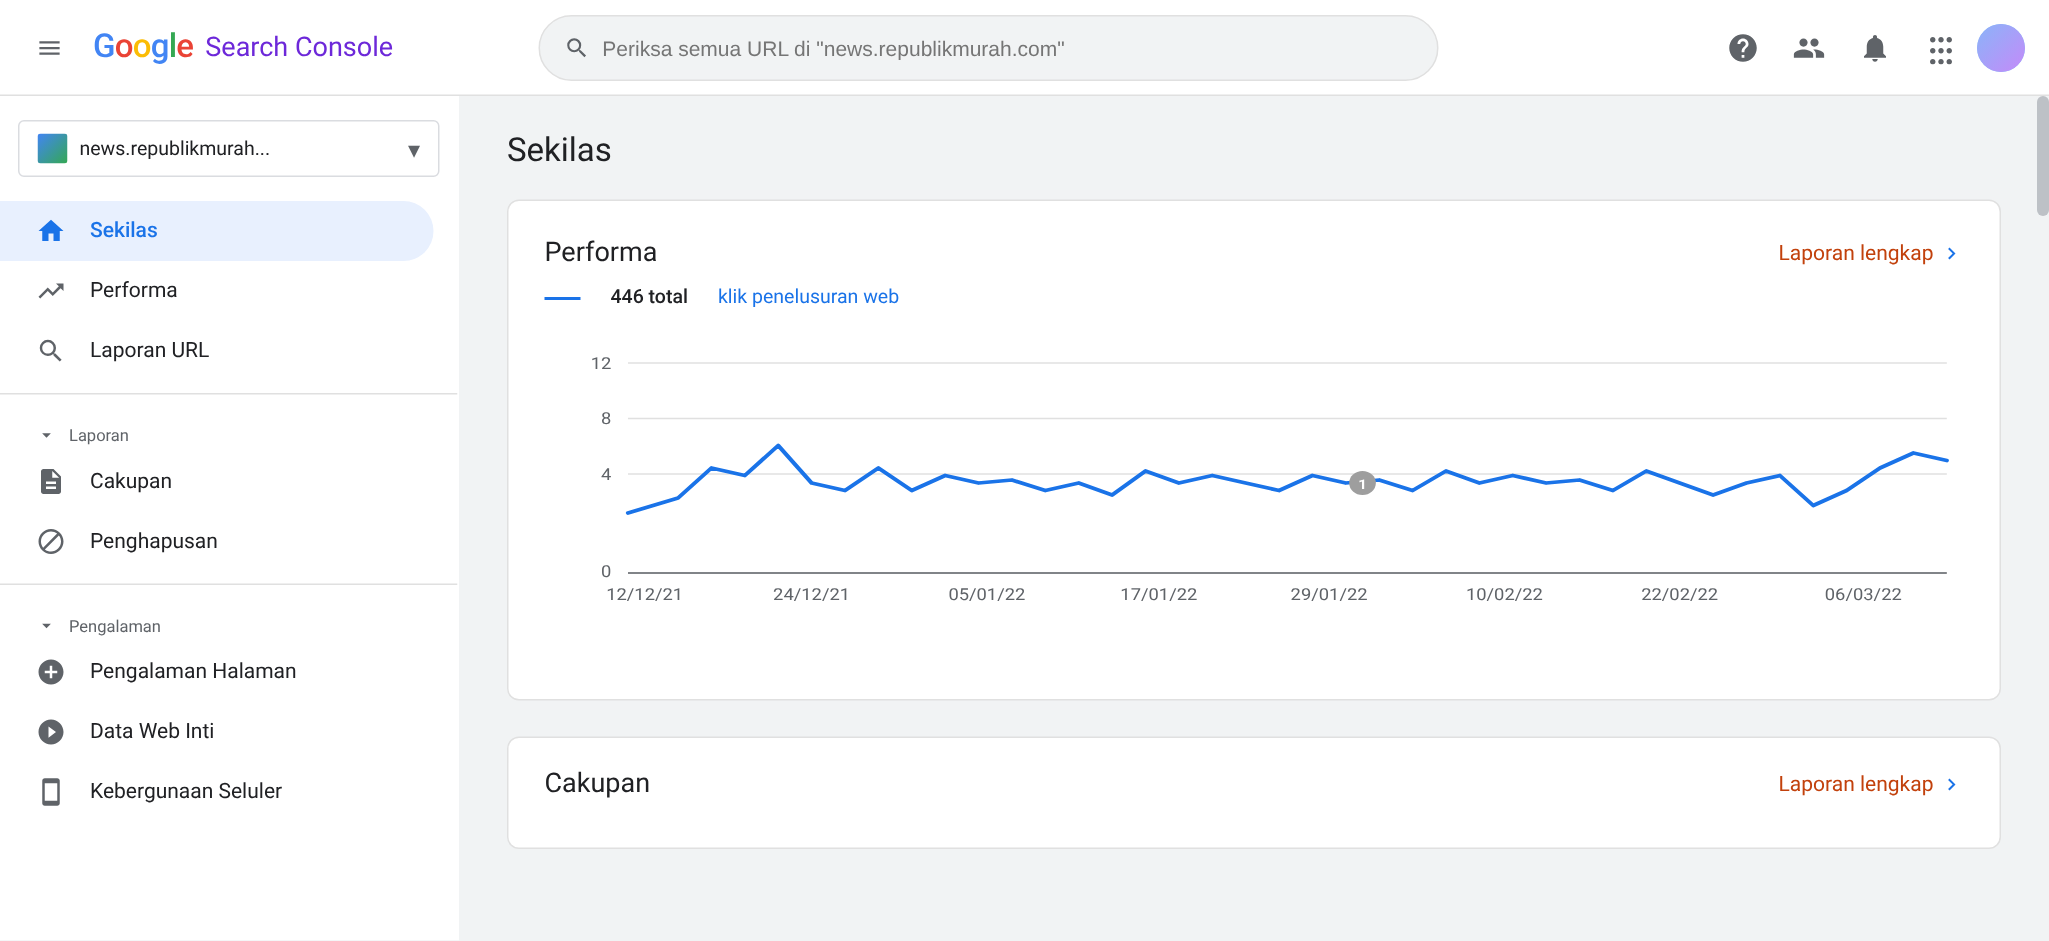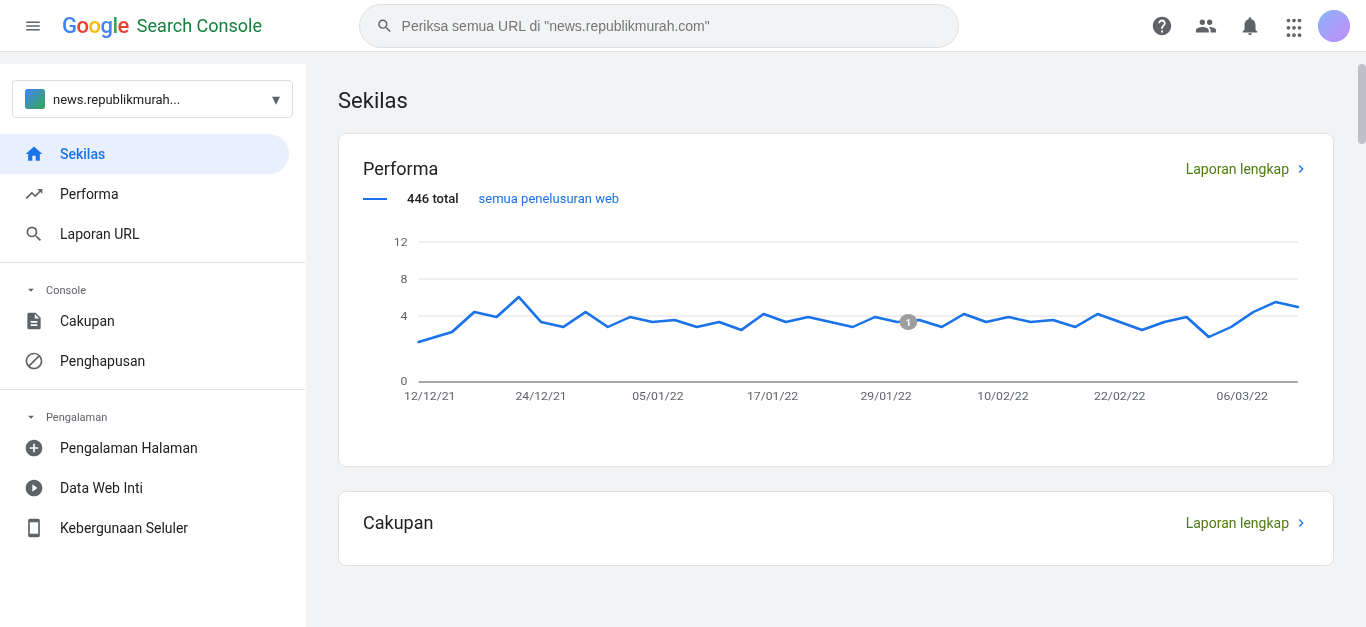--- a/index.html
+++ b/index.html
@@ -1,31 +1,31 @@
 <!DOCTYPE html>
 <html><head>
   <meta charset="utf-8">
   <style>
     * { box-sizing: border-box; margin: 0; padding: 0; }
     body { font-family: 'Google Sans', Roboto, Arial, sans-serif; background: #f1f3f4; color: #202124; font-size: 14px; overflow: hidden; }
 
     
     #topbar {
       display: flex; align-items: center; background: #fff;
-      height: 52px; padding: 0 16px; gap: 12px;
+      height: 64px; padding: 0 16px; gap: 12px;
       border-bottom: 1px solid #e0e0e0; position: fixed; top: 0; left: 0; right: 0; z-index: 100;
     }
     #menu-icon-btn { cursor: pointer; padding: 8px; border-radius: 50%; display: flex; align-items: center; }
     #logo-area { display: flex; align-items: center; gap: 8px; }
     .google-logo { font-size: 22px; font-weight: 500; letter-spacing: -0.5px; }
     .g-blue { color: #4285F4; }
     .g-red { color: #EA4335; }
     .g-yellow { color: #FBBC05; }
     .g-green { color: #34A853; }
-    .app-name { font-size: 18px; color: #15803d; font-weight: 400; }
+    .app-name { font-size: 18px; color: #6d28d9; font-weight: 400; }
 
     #search-bar {
       flex: 1; max-width: 600px; margin: 0 auto;
       background: #f1f3f4; border-radius: 24px; border: 1px solid #e0e0e0;
       display: flex; align-items: center; padding: 0 16px; height: 44px; gap: 8px;
     }
     #search-bar input {
       border: none; background: transparent; outline: none; font-size: 14px; color: #4c1d95; width: 100%;
     }
 
@@ -79,21 +79,21 @@
 
     #page-title-heading { font-size: 22px; color: #202124; font-weight: 400; margin-bottom: 20px; }
 
     .card {
       background: #fff; border-radius: 8px; border: 1px solid #e0e0e0;
       padding: 24px; margin-bottom: 24px;
     }
 
     .card-header { display: flex; align-items: center; justify-content: space-between; margin-bottom: 12px; }
     .card-title { font-size: 18px; font-weight: 400; color: #202124; }
-    .card-link { color: #4d7c0f; font-size: 14px; display: flex; align-items: flex-end; gap: 4px; cursor: pointer; text-decoration: none; }
+    .card-link { color: #c2410c; font-size: 14px; display: flex; align-items: flex-end; gap: 4px; cursor: pointer; text-decoration: none; }
 
     .chart-legend { display: flex; align-items: center; gap: 20px; margin-bottom: 16px; font-size: 13px; }
     .legend-line { width: 24px; height: 2px; background: #1a73e8; display: inline-block; }
     .legend-total { color: #202124; font-weight: 500; }
     .legend-label { color: #1a73e8; }
 
     .chart-area { position: relative; width: 100%; height: 220px; }
     .chart-area svg { width: 100%; height: 100%; }
 
     
@@ -205,21 +205,21 @@
       </span>
       <span>Laporan URL</span>
     </div>
 
     <div class="nav-divider"></div>
 
     <div class="nav-section-label">
       <svg viewBox="0 0 24 24" fill="#5f6368">
           <path d="M7 10l5 5 5-5z"></path>
         </svg>
-      <span>Console</span>
+      <span>Laporan</span>
     </div>
 
     <div class="nav-item">
       <span class="nav-icon">
         <svg width="20" height="20" viewBox="0 0 24 24" fill="#5f6368">
             <path d="M14 2H6c-1.1 0-1.99.9-1.99 2L4 20c0 1.1.89 2 1.99 2H18c1.1 0 2-.9 2-2V8l-6-6zm2 16H8v-2h8v2zm0-4H8v-2h8v2zm-3-5V3.5L18.5 9H13z"></path>
           </svg>
       </span>
       <span>Cakupan</span>
     </div>
@@ -283,21 +283,21 @@
           <span>Laporan lengkap</span>
           <svg width="16" height="16" viewBox="0 0 24 24" fill="#1a73e8">
               <path d="M10 6L8.59 7.41 13.17 12l-4.58 4.59L10 18l6-6z"></path>
             </svg>
         </a>
       </div>
 
       <div class="chart-legend">
         <span class="legend-line"></span>
         <span class="legend-total">446 total</span>
-        <span class="legend-label">semua penelusuran web</span>
+        <span class="legend-label">klik penelusuran web</span>
       </div>
 
       <div class="chart-area">
         <svg viewBox="0 0 850 220" preserveAspectRatio="none" style="position:absolute;top:0;left:0;width:100%;height:100%;">
 
           <line x1="50" y1="20" x2="840" y2="20" stroke="#e0e0e0" stroke-width="1"></line>
           <line x1="50" y1="57" x2="840" y2="57" stroke="#e0e0e0" stroke-width="1"></line>
           <line x1="50" y1="94" x2="840" y2="94" stroke="#e0e0e0" stroke-width="1"></line>
           <line x1="50" y1="160" x2="840" y2="160" stroke="#e0e0e0" stroke-width="1"></line>
 

